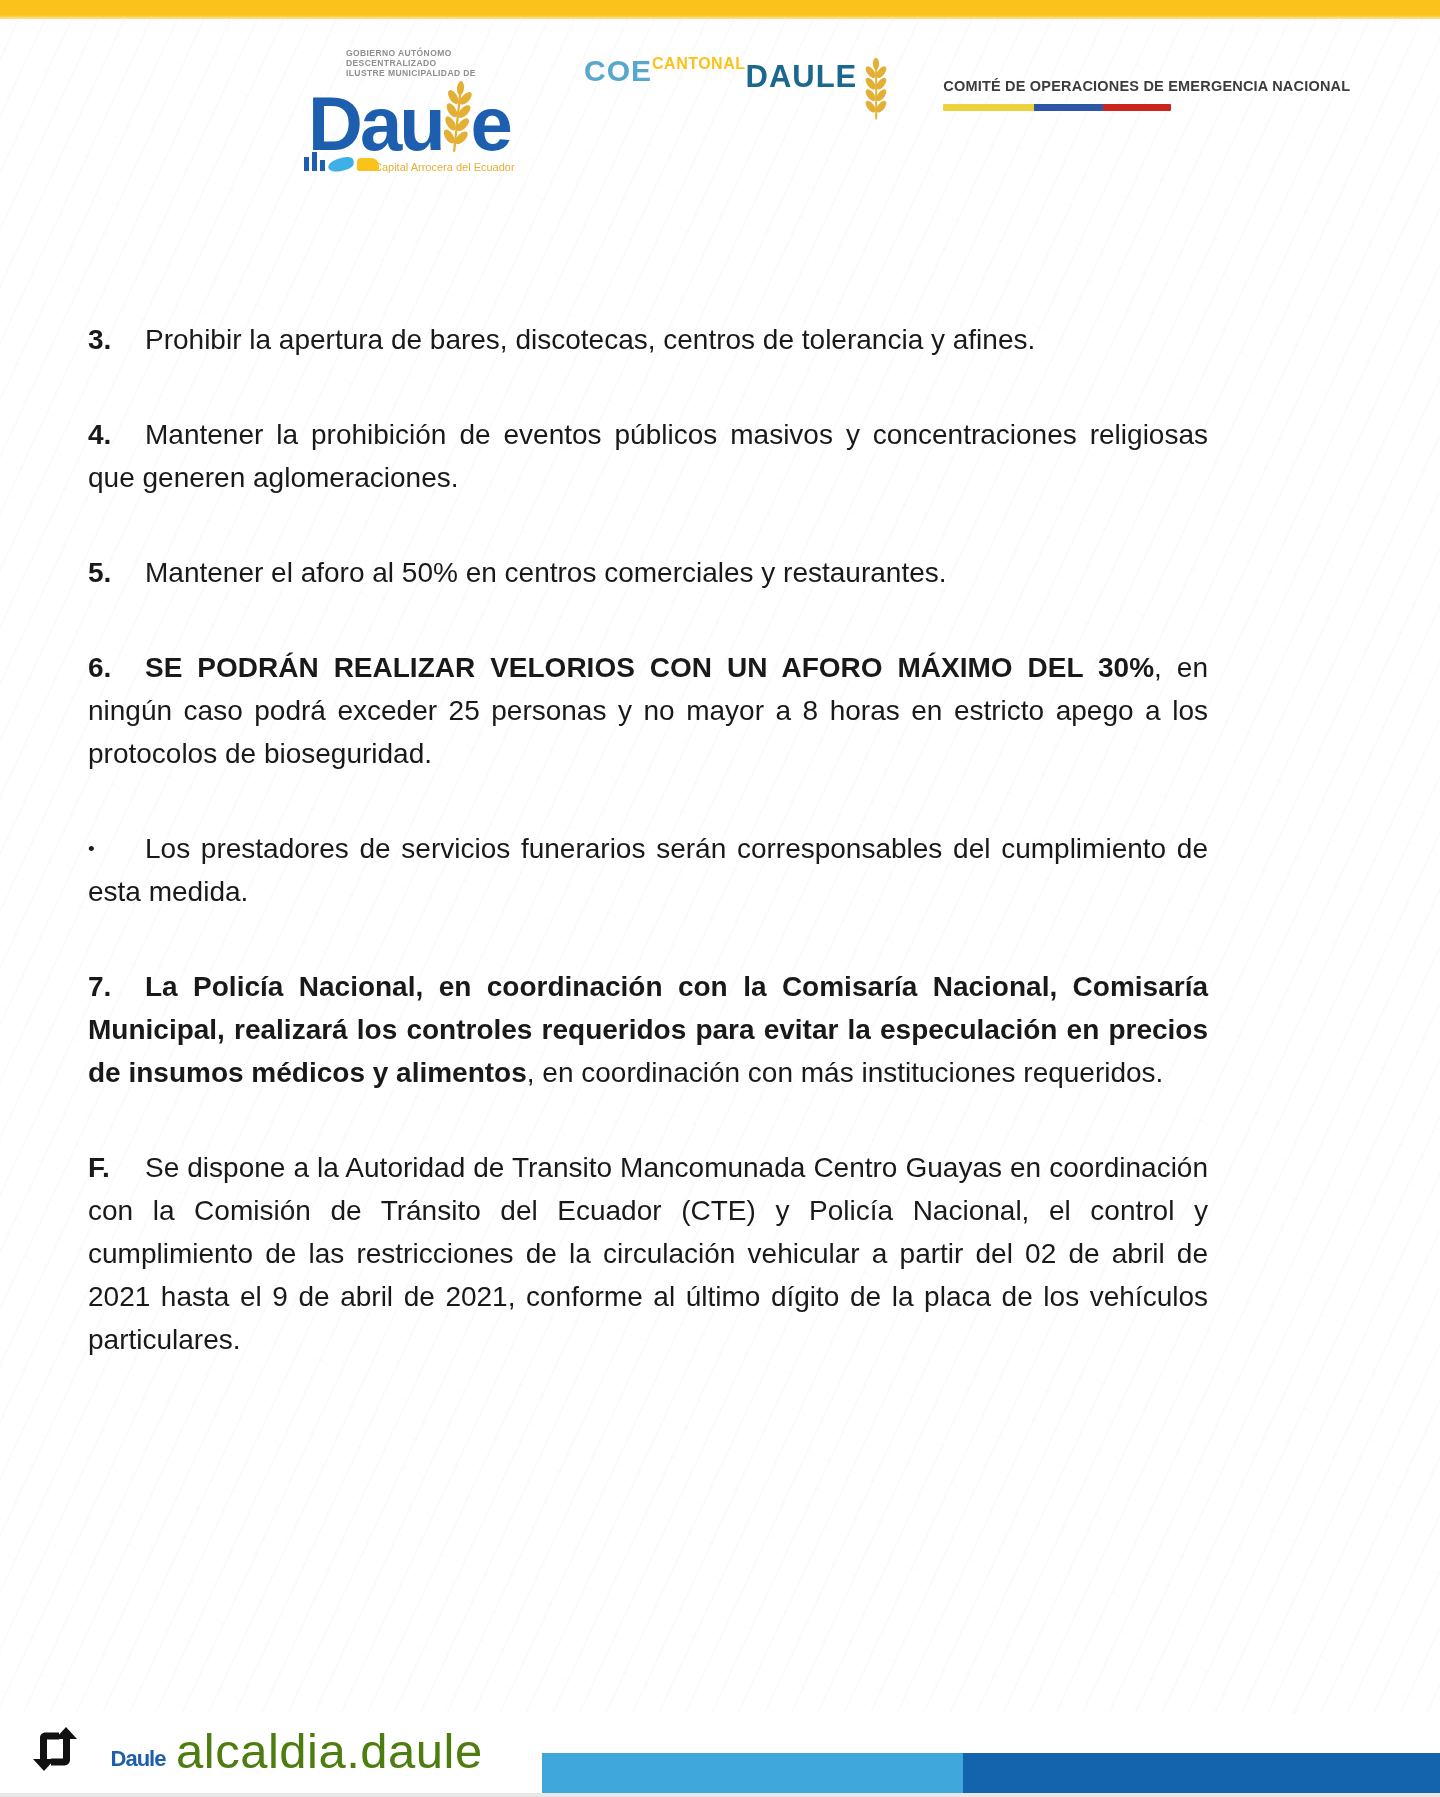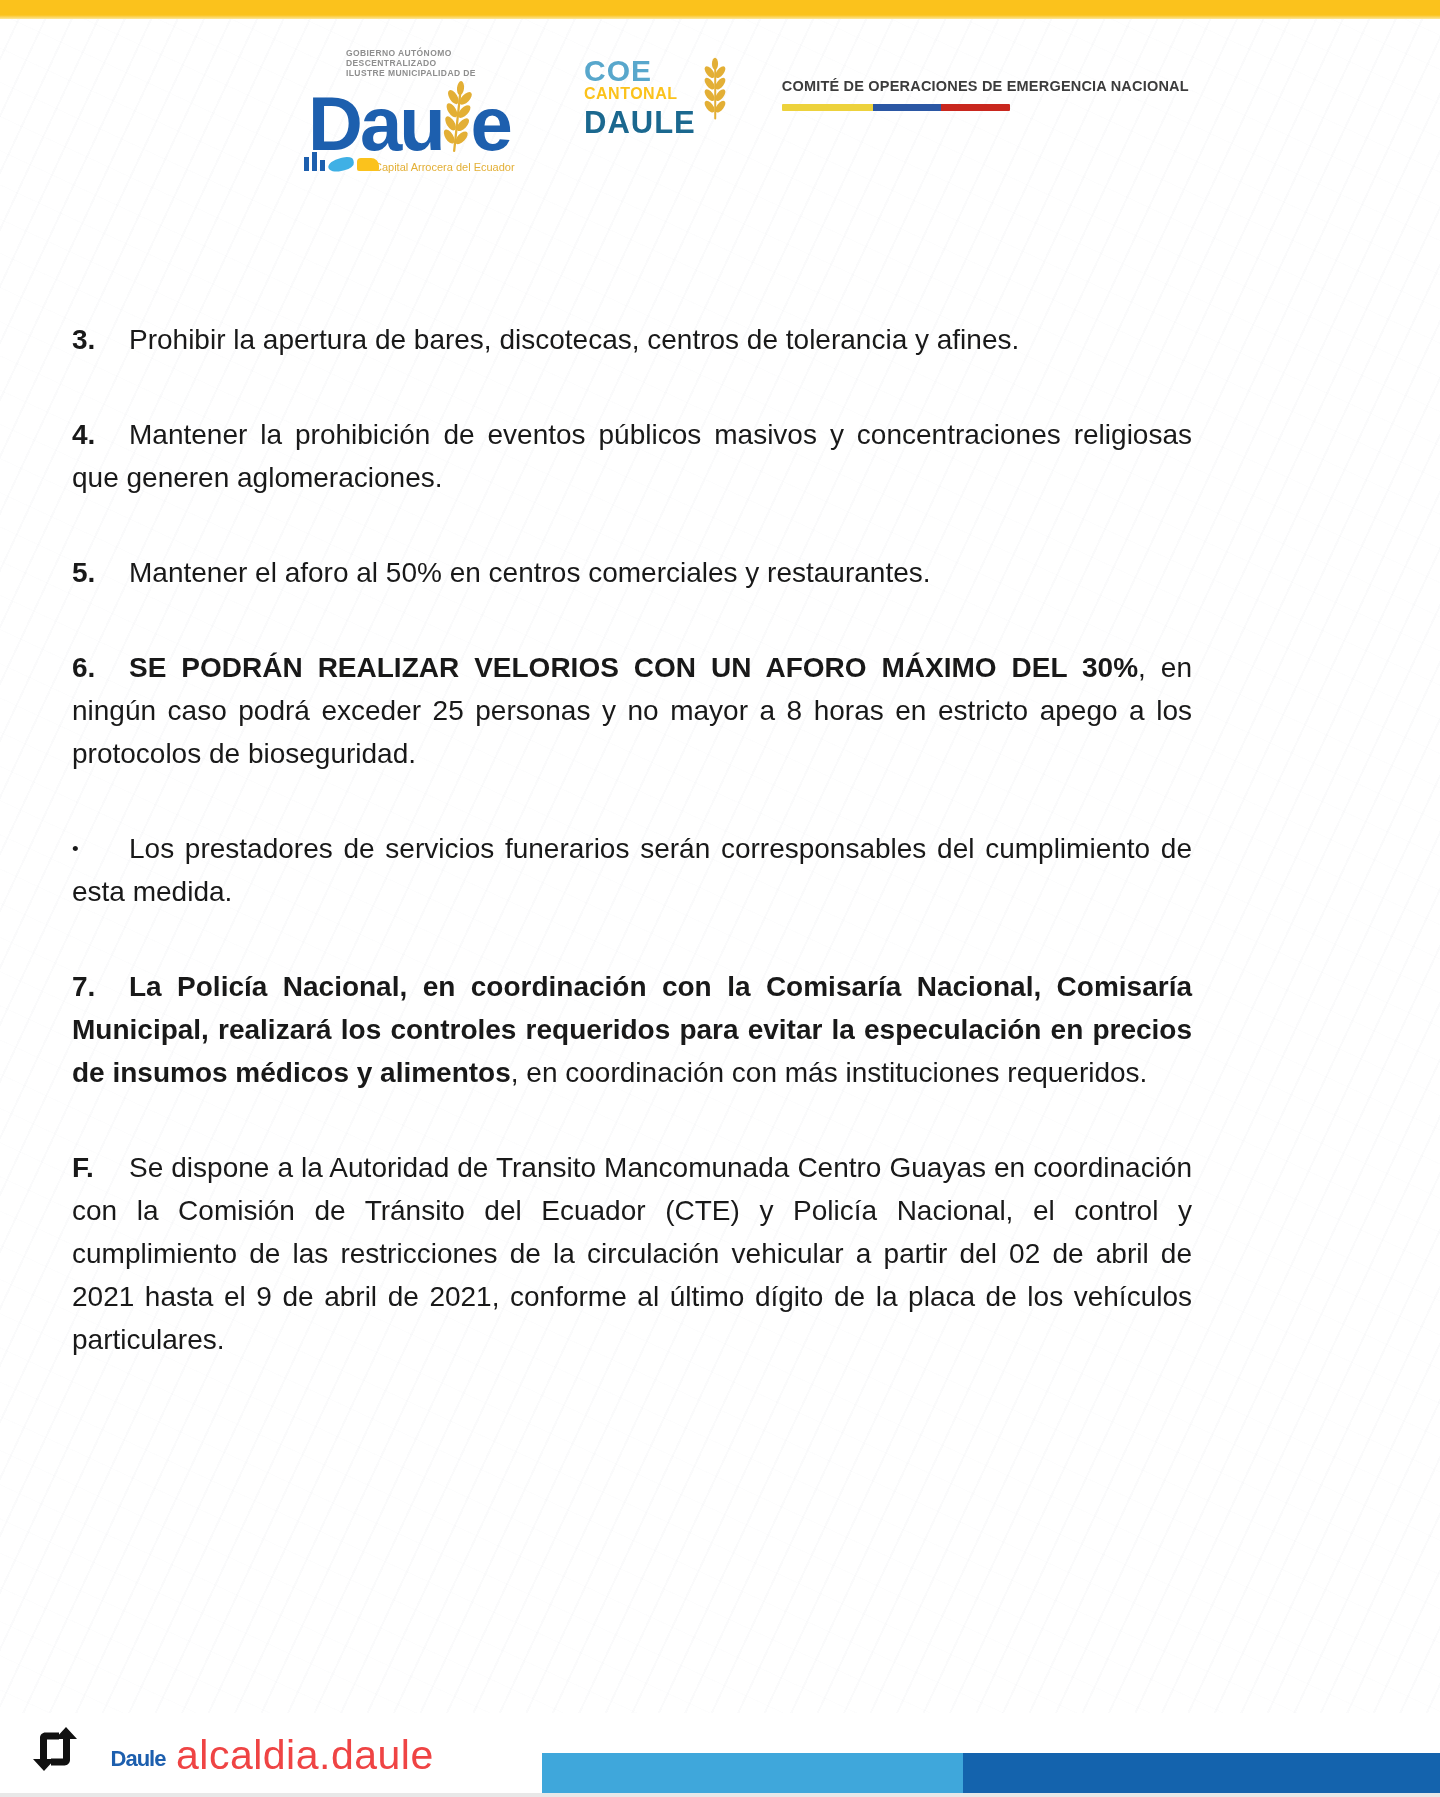--- a/index.html
+++ b/index.html
@@ -26,49 +26,49 @@
     color:var(--daule-blue,#1D5FAE);letter-spacing:-3px;line-height:70px;margin-top:2px;}
   .daule-logo .wheat{margin:0 -1px -4px -1px;transform:rotate(6deg);}
   .daule-logo .tagline{font-size:11px;color:var(--gold,#E3AF35);margin:2px 0 0 66px;}
   .daule-decor{position:absolute;left:-4px;bottom:2px;display:flex;align-items:flex-end;gap:3px;}
   .daule-decor .b1{width:5px;height:14px;background:var(--daule-blue,#1D5FAE);}
   .daule-decor .b2{width:5px;height:19px;background:var(--daule-blue,#1D5FAE);}
   .daule-decor .b3{width:5px;height:11px;background:var(--daule-blue,#1D5FAE);}
   .daule-decor .wave{width:26px;height:13px;border-radius:60% 40% 50% 50%;background:#3FB0E5;transform:rotate(-12deg);}
   .daule-decor .tractor{width:22px;height:13px;border-radius:4px 8px 2px 2px;background:var(--yellow,#FBC21C);}
   .coe-logo{margin-left:46px;display:flex;align-items:flex-start;gap:6px;margin-top:8px;}
-  .coe-lines{display:flex;flex-direction:column;line-height:1;}
+  .coe-lines{display:flex;flex-direction:row;line-height:1;}
   .coe-l1{font-size:30px;font-weight:bold;color:var(--coe-light,#58A7CC);letter-spacing:1px;}
   .coe-l2{font-size:16px;font-weight:bold;color:var(--yellow,#EFC231);letter-spacing:.5px;}
   .coe-l3{font-size:31px;font-weight:bold;color:var(--coe-dark,#1B688F);margin-top:5px;letter-spacing:1px;}
   .committee{margin-left:54px;margin-top:30px;}
   .committee-label{font-size:14.5px;font-weight:bold;color:#3c3c3c;letter-spacing:.2px;}
   .flagbar{display:flex;width:228px;height:7px;margin-top:10px;border-radius:1px;overflow:hidden;}
   .flagbar .fy{flex:0 0 40%;background:var(--flag-yellow,#EDD23C);}
   .flagbar .fb{flex:0 0 30%;background:var(--flag-blue,#2B57A4);}
   .flagbar .fr{flex:0 0 30%;background:var(--flag-red,#C9271E);}
   
   .title{position:absolute;top:204px;left:0;width:100%;text-align:center;
     font-size:30px;font-weight:bold;line-height:39px;color:#151515;letter-spacing:.3px;}
   
-  .docbody{position:absolute;top:318px;left:72px;width:1120px;}
+  .docbody{position:absolute;top:318px;left:88px;width:1120px;}
   .para{text-align:justify;font-size:28px;line-height:43px;margin-bottom:52px;color:#191919;}
   .marker{display:inline-block;width:57px;font-weight:bold;}
   .marker.bullet{font-size:19px;vertical-align:3px;font-weight:normal;}
   .run.bold{font-weight:bold;}
   .page-indicator{text-align:right;padding-right:22px;font-size:40px;font-weight:bold;margin-top:44px;color:#222;}
   
   .footer{position:absolute;left:0;bottom:0;width:100%;height:80px;background:#fff;}
   .repost-icon{position:absolute;left:30px;bottom:16px;}
   .avatar{position:absolute;left:102px;bottom:22px;width:72px;text-align:center;}
   .avatar .mini-top{height:3px;width:40px;margin:0 auto;background:#b9b9b9;}
   .avatar .mini-word{font-size:22px;font-weight:bold;color:var(--daule-blue,#1D5FAE);letter-spacing:-1px;line-height:24px;}
   .avatar .mini-swoosh{height:4px;width:46px;margin:1px auto 0;border-radius:2px;
     background:linear-gradient(to right,#3FB0E5 0 40%, var(--yellow,#FBC21C) 40%);}
-  .handle{position:absolute;left:176px;bottom:14px;font-size:41px;color:#ef4444;letter-spacing:.5px;}
+  .handle{position:absolute;left:176px;bottom:14px;font-size:49px;color:#4d7c0f;letter-spacing:.5px;}
   .footer-bar{position:absolute;right:0;bottom:0;width:898px;height:40px;display:flex;
     border-top:3px solid rgba(255,255,255,0.5);}
   .footer-bar .light{flex:0 0 421px;background:var(--footer-light,#3FA7DB);}
   .footer-bar .dark{flex:1;background:var(--footer-dark,#1463AD);}
   .wheat-svg{display:inline-block;}
 </style>
 </head>
 <body>
 
 <div id="page" style="--yellow: #FBC21C; --daule-blue: #1D5FAE; --gold: #E3AF35; --coe-light: #58A7CC; --coe-dark: #1B688F; --flag-yellow: #EDD23C; --flag-blue: #2B57A4; --flag-red: #C9271E; --footer-light: #3FA7DB; --footer-dark: #1463AD; --text: #1C1C1C;">

